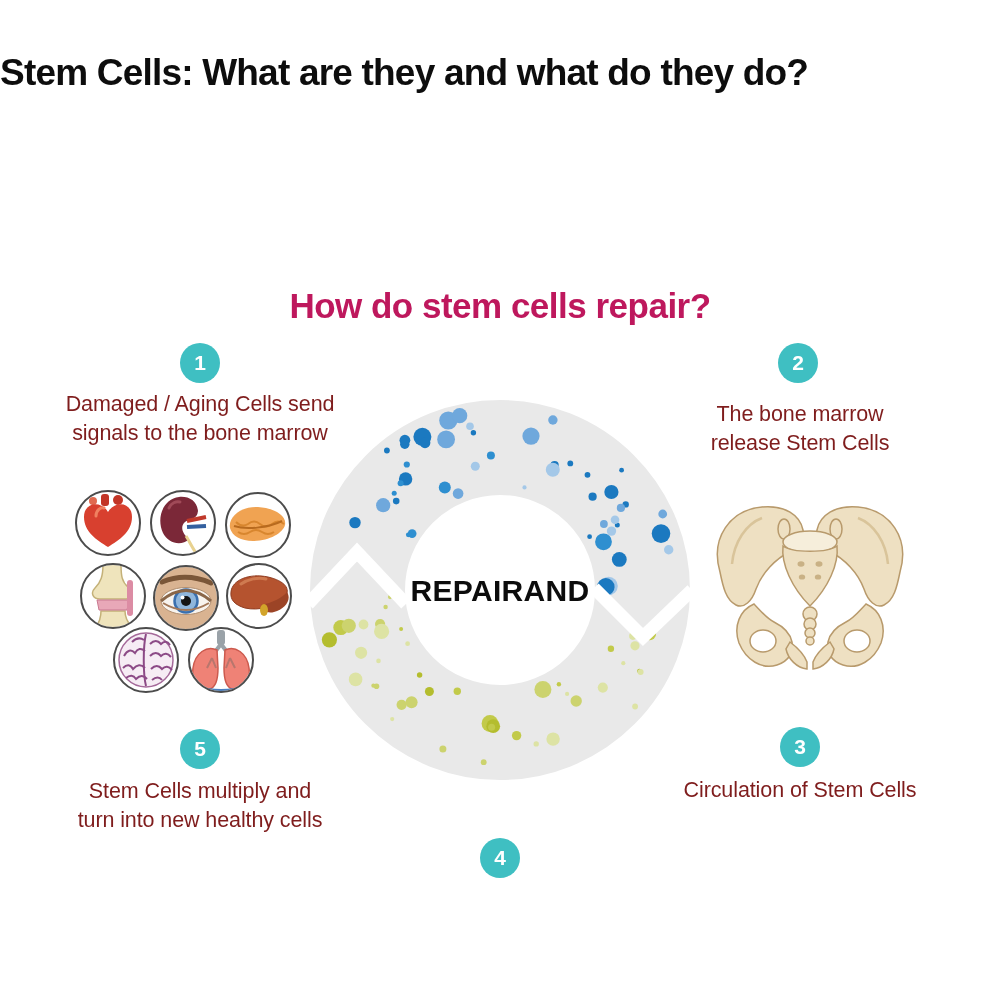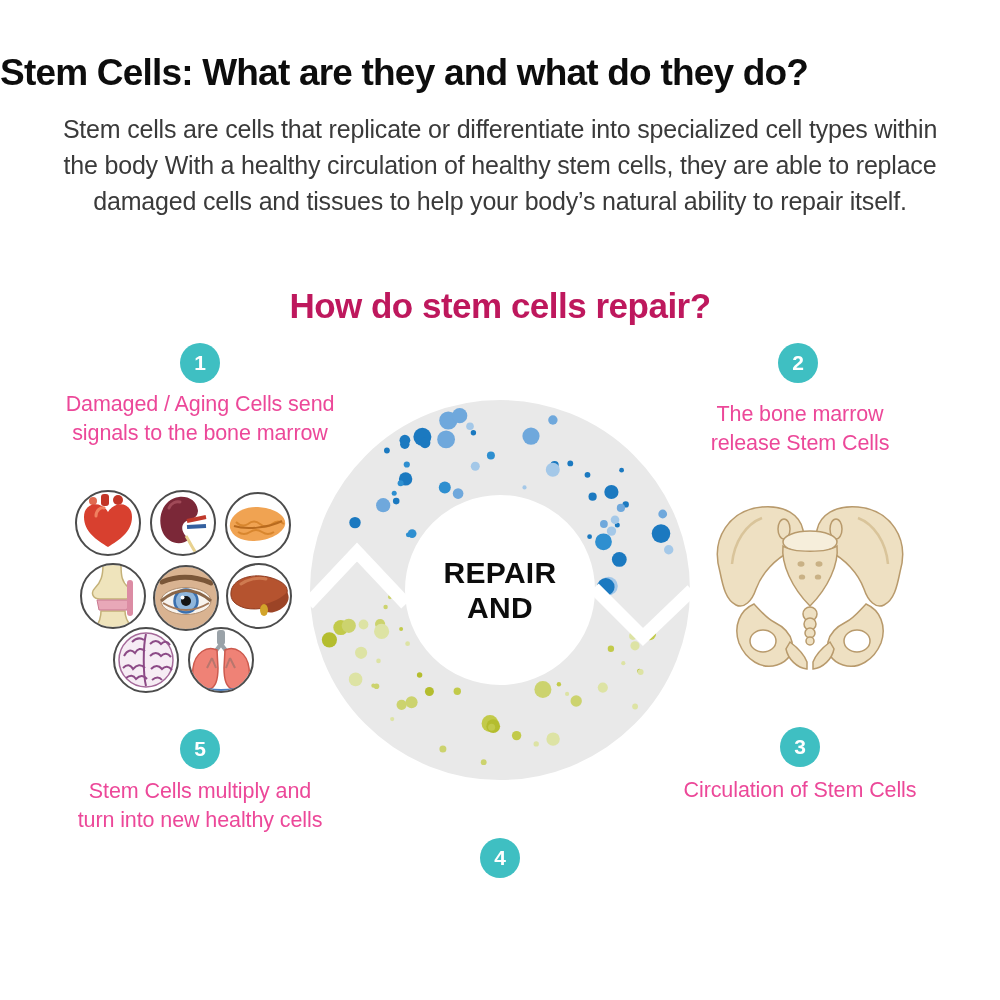--- a/index.html
+++ b/index.html
@@ -15,49 +15,48 @@
     margin:0;position:absolute;left:60px;top:112px;width:880px;text-align:center;
     font-size:25px;line-height:1.43;color:#3a3a3a;letter-spacing:-0.2px;font-weight:normal;
   }
   .section-title{
     margin:0;position:absolute;left:0;top:286px;width:1000px;text-align:center;
     font-size:35px;font-weight:bold;letter-spacing:-0.5px;color:#be185d;
   }
   .abs{position:absolute;}
   .ring-svg{left:300px;top:390px;width:400px;height:400px;}
   .ring-center{
-    left:398px;top:522px;width:204px;height:136px;display:flex;flex-direction:column;
+    left:398px;top:522px;width:204px;height:136px;display:flex;flex-direction:row;
     align-items:center;justify-content:center;text-align:center;
     font-size:30px;line-height:35px;font-weight:bold;color:#0c0c0c;letter-spacing:0.3px;
   }
   .organs-svg{left:66px;top:480px;width:236px;height:222px;}
   .pelvis-svg{left:700px;top:492px;width:220px;height:200px;}
   .badge{
     width:40px;height:40px;border-radius:50%;display:flex;align-items:center;justify-content:center;
     color:#fff;font-weight:bold;font-size:21px;background:#3fbfc2;
   }
   .badge-1{left:180px;top:343px;} .badge-2{left:778px;top:343px;}
   .badge-3{left:780px;top:727px;} .badge-4{left:480px;top:838px;} .badge-5{left:180px;top:729px;}
   .step-label{
-    text-align:center;font-size:21.5px;color:#ec4899;line-height:1.33;white-space:pre-line;
+    text-align:center;font-size:21.5px;color:#7f1d1d;line-height:1.33;white-space:pre-line;
     letter-spacing:-0.1px;
   }
   .label-1{left:30px;top:390px;width:340px;}
   .label-2{left:650px;top:400px;width:300px;}
   .label-3{left:620px;top:776px;width:360px;}
   .label-4{left:330px;top:890px;width:340px;}
   .label-5{left:30px;top:777px;width:340px;}
 </style>
 </head>
 <body>
 
 <div class="canvas">
 
   <h1 class="page-title">Stem Cells: What are they and what do they do?</h1>
-  <p class="intro">Stem cells are cells that replicate or differentiate into specialized cell types within the body With a healthy circulation of healthy stem cells, they are able to replace damaged cells and tissues to help your body’s natural ability to repair itself.</p>
   <h2 class="section-title">How do stem cells repair?</h2>
 
   <svg class="abs ring-svg" viewBox="0 0 400 400" aria-hidden="true">
     <circle id="ring-band" cx="200" cy="200" r="142.5" fill="none" stroke="#E9E9E9" stroke-width="95"></circle>
     <g id="ring-dots">
         <circle cx="308.6" cy="196.0" r="9.2" fill="#A4C8E8"></circle>
         <circle cx="190.9" cy="65.5" r="4.0" fill="#2E8FD0"></circle>
         <circle cx="173.4" cy="42.8" r="2.7" fill="#1B79C0"></circle>
         <circle cx="94.2" cy="103.2" r="2.5" fill="#2E8FD0"></circle>
         <circle cx="287.5" cy="84.8" r="2.9" fill="#1B79C0"></circle>

